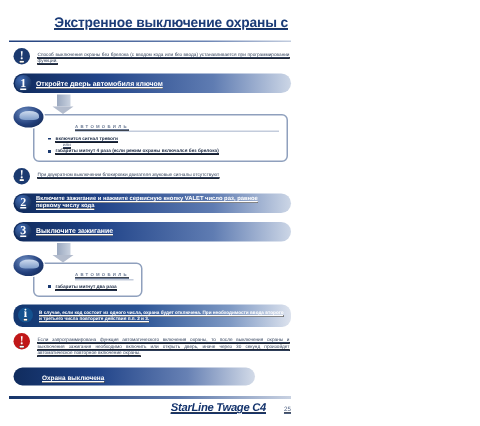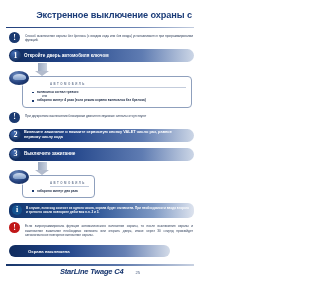--- a/index.html
+++ b/index.html
@@ -1,15 +1,15 @@
 <!DOCTYPE html>
 <html><head>
 <meta charset="utf-8">
 <style>
-  * { margin:0; padding:0; box-sizing:border-box; }
+  * { margin:0; padding:0; box-sizing:border-box;text-decoration:underline; }
   html,body {
     width:200px; height:284px;
     background:#ffffff;
     font-family:"Liberation Sans", sans-serif;
     overflow:hidden;
   }
   .page { position:relative; width:200px; height:284px; background:#fff; padding:0; }
 
   
   .title {
@@ -151,21 +151,21 @@
   }
   .banner span {
     color:#fff; font-weight:bold; font-size:4.3px; padding-left:19px;
   }
 
   
   .footer {
     position:absolute; left:6px; right:6px; bottom:8px;
   }
   .footer-rule { height:1.4px; background:linear-gradient(to right,#17356a,#5c78ab 60%,#c9d2e2); }
-  .footer-row { display:flex; align-items:baseline; justify-content:center; padding-top:1.5px;gap:12px; }
+  .footer-row { display:flex; align-items:baseline; justify-content:flex-end; padding-top:1.5px;gap:12px; }
   .brand { font-size:7.5px; font-weight:bold; font-style:italic; color:#14336c; letter-spacing:-0.2px; }
   .pageno { font-size:4.2px; color:#4c5f80; }
 </style>
 </head>
 <body>
 
 <div class="page">
 
   <div class="title">
     <span>Экстренное выключение  охраны с</span>

